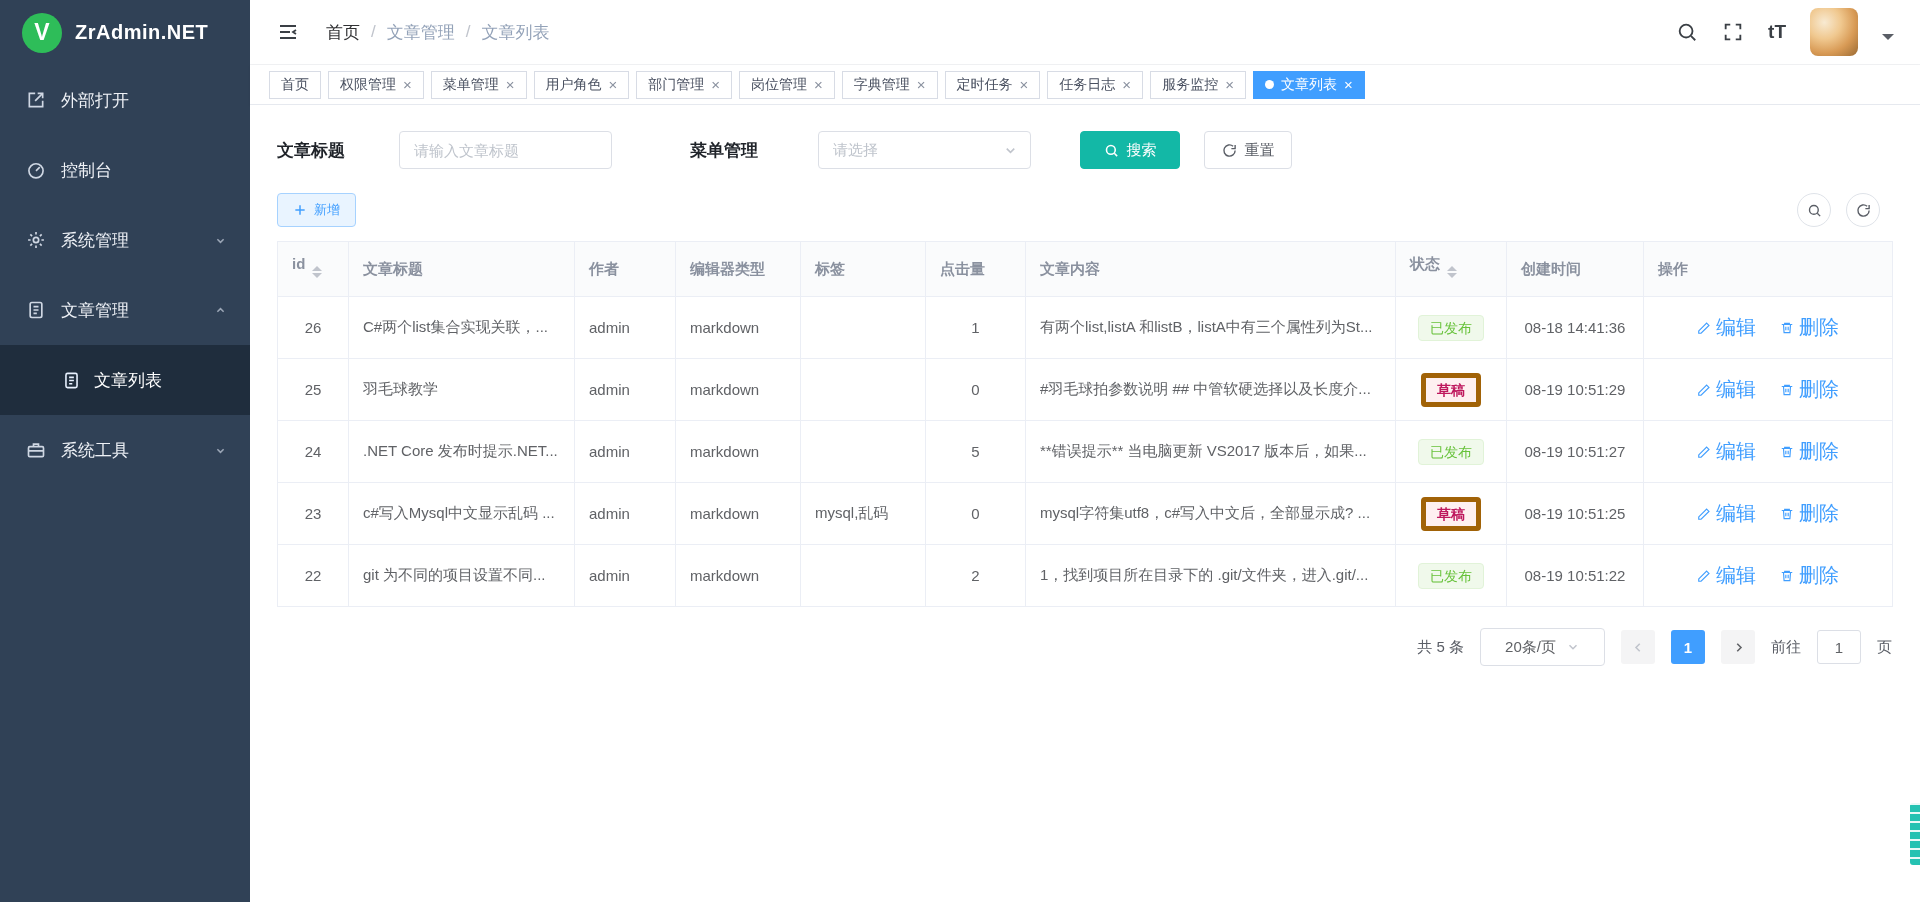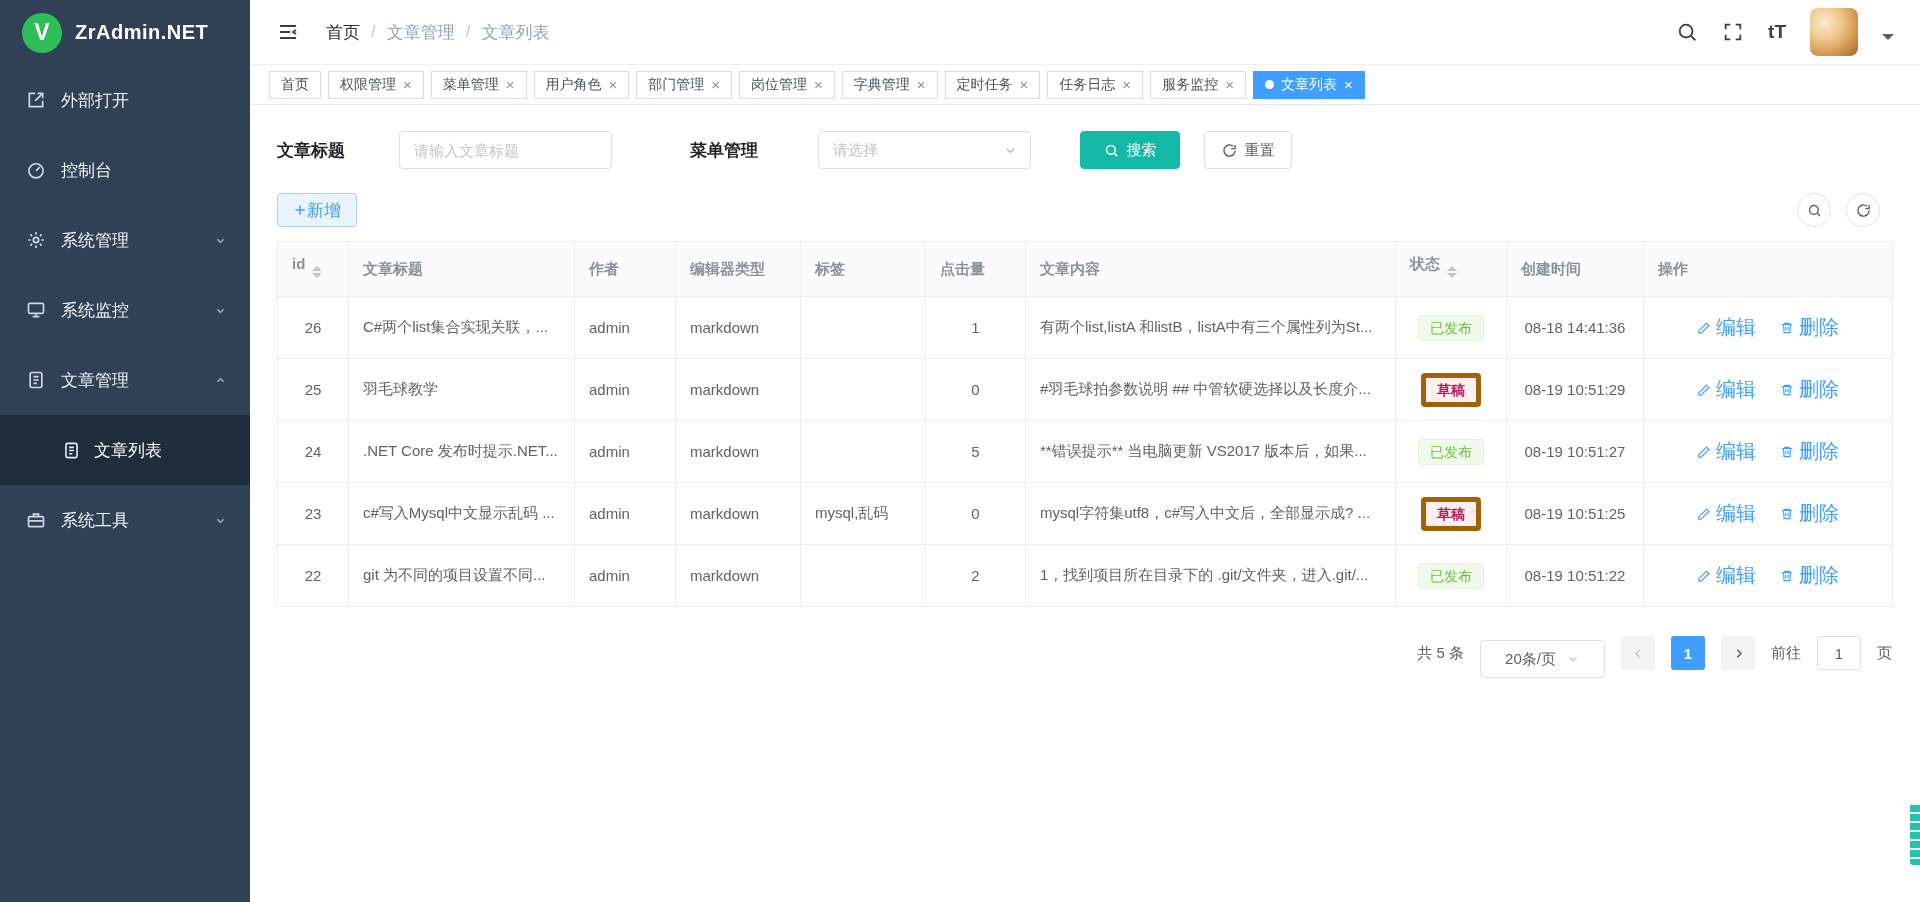--- a/index.html
+++ b/index.html
@@ -65,21 +65,21 @@
     display: flex; align-items: center; padding: 0 12px 0 14px; font-size: 15px; color: #bfc4cc; cursor: pointer; }
   .f-select .sel-caret { margin-left: auto; width: 15px; height: 15px; color: #c0c4cc; }
   .btn { display: inline-flex; align-items: center; justify-content: center; gap: 8px;
     height: 38px; border-radius: 4px; font-size: 15px; cursor: pointer; border: 1px solid transparent; font-family: inherit; }
   .btn svg { width: 15px; height: 15px; }
   .btn-search { margin-left: 49px; width: 100px; background: #13b8a6; color: #fff; border-color: #13b8a6; }
   .btn-reset { margin-left: 24px; width: 88px; background: #fff; color: #5a5e66; border-color: #dcdfe6; }
 
   .toolbar-row { margin-top: 24px; display: flex; align-items: center; }
   .btn-add { height: 34px; padding: 0 15px; background: #e9f4ff; border: 1px solid #a6d2ff; color: #409eff;
-    border-radius: 4px; font-size: 17px; display: inline-flex; align-items: center; cursor: pointer; }
+    border-radius: 4px; font-size: 13px; display: inline-flex; align-items: center; gap: 7px; cursor: pointer; }
   .btn-add svg { width: 14px; height: 14px; }
   .toolbar-right { margin-left: auto; display: flex; gap: 15px; }
   .circle-btn { width: 34px; height: 34px; border-radius: 50%; border: 1px solid #dfe3e9; background: #fff;
     color: #5a5e66; display: flex; align-items: center; justify-content: center; cursor: pointer; }
   .circle-btn svg { width: 15px; height: 15px; }
 
   
   .table-wrap { margin-top: 14px; }
   table.grid { width: 1615px; border-collapse: collapse; table-layout: fixed; font-size: 15px; color: #606266; }
   table.grid th, table.grid td { border: 1px solid #ebeef5; padding: 0 14px; white-space: nowrap;
@@ -94,21 +94,21 @@
   .badge.success { background: #f0f9eb; color: #67c23a; border: 1px solid #e1f3d8; }
   .badge.danger  { background: #fef0f0; color: #be185d; border: 5px solid #a16207; font-weight: bold; }
   .link { color: #409eff; display: inline-flex; align-items: center; gap: 5px; cursor: pointer; font-size: 20px; }
   .link svg { width: 14px; height: 14px; }
   .link + .link { margin-left: 20px; }
 
   
   .pagination { width: 1615px; margin-top: 21px; display: flex; justify-content: flex-end; align-items: center;
     gap: 16px; font-size: 15px; color: #5a5e66; }
   .psize { width: 125px; height: 38px; border: 1px solid #dcdfe6; border-radius: 4px; display: flex;
-    align-items: center; justify-content: center; gap: 10px; cursor: pointer; color: #606266; margin-top: 12px; }
+    align-items: center; justify-content: center; gap: 10px; cursor: pointer; color: #606266; }
   .psize svg { width: 14px; height: 14px; color: #c0c4cc; }
   .pbtn { width: 34px; height: 34px; border-radius: 3px; background: #f4f4f5; display: flex;
     align-items: center; justify-content: center; cursor: pointer; color: #606266; }
   .pbtn svg { width: 15px; height: 15px; }
   .pbtn.disabled { color: #c0c4cc; }
   .pcur { width: 34px; height: 34px; border-radius: 3px; background: #409eff; color: #fff; font-weight: bold;
     display: flex; align-items: center; justify-content: center; cursor: pointer; }
   .goto-input { width: 44px; height: 34px; border: 1px solid #dcdfe6; border-radius: 3px; text-align: center;
     font-size: 15px; color: #606266; outline: none; font-family: inherit; }
 
@@ -143,30 +143,20 @@
             <path d="M12 13l4.5-4.5"></path>
           </svg>
         <span>控制台</span>
       </div>
       <div class="menu-item">
         <svg class="mi" viewBox="0 0 24 24" fill="none" stroke="currentColor" stroke-width="2">
             <circle cx="12" cy="12" r="3.2"></circle>
             <path d="M12 2.5v3M12 18.5v3M2.5 12h3M18.5 12h3M5.2 5.2l2.1 2.1M16.7 16.7l2.1 2.1M18.8 5.2l-2.1 2.1M7.3 16.7l-2.1 2.1"></path>
           </svg>
         <span>系统管理</span>
-        <svg class="chev" viewBox="0 0 24 24" fill="none" stroke="currentColor" stroke-width="2.5">
-            <polyline points="7 10 12 15 17 10"></polyline>
-          </svg>
-      </div>
-      <div class="menu-item">
-        <svg class="mi" viewBox="0 0 24 24" fill="none" stroke="currentColor" stroke-width="2">
-            <rect x="3" y="4" width="18" height="12" rx="1.5"></rect>
-            <path d="M12 16v4M8 20h8"></path>
-          </svg>
-        <span>系统监控</span>
         <svg class="chev" viewBox="0 0 24 24" fill="none" stroke="currentColor" stroke-width="2.5">
             <polyline points="7 10 12 15 17 10"></polyline>
           </svg>
       </div>
       <div class="menu-item">
         <svg class="mi" viewBox="0 0 24 24" fill="none" stroke="currentColor" stroke-width="2">
             <rect x="5" y="3" width="14" height="18" rx="2"></rect>
             <path d="M9 8h6M9 12h6M9 16h4"></path>
           </svg>
         <span>文章管理</span>

